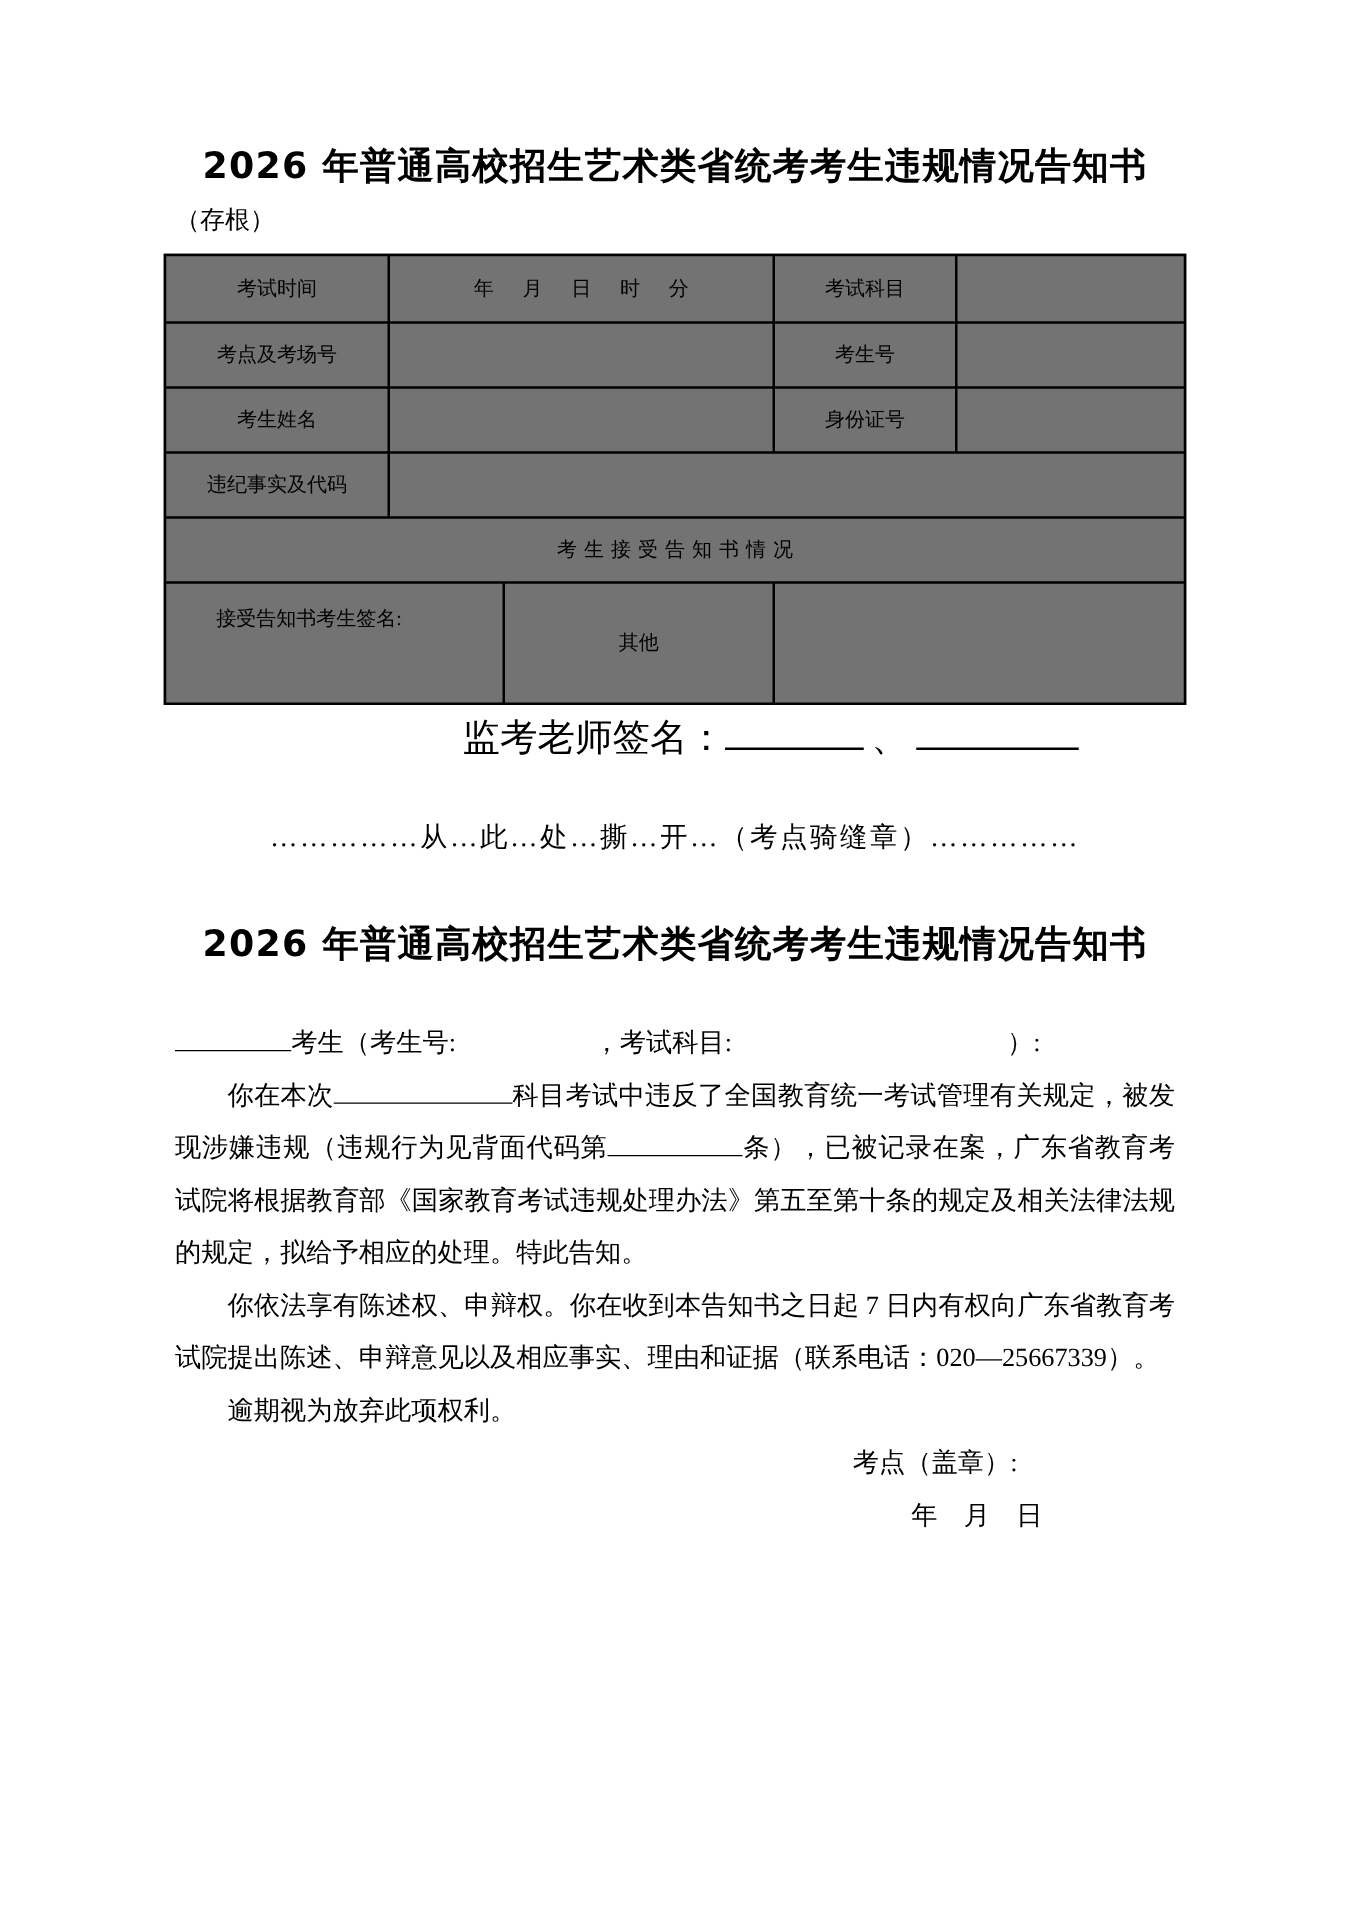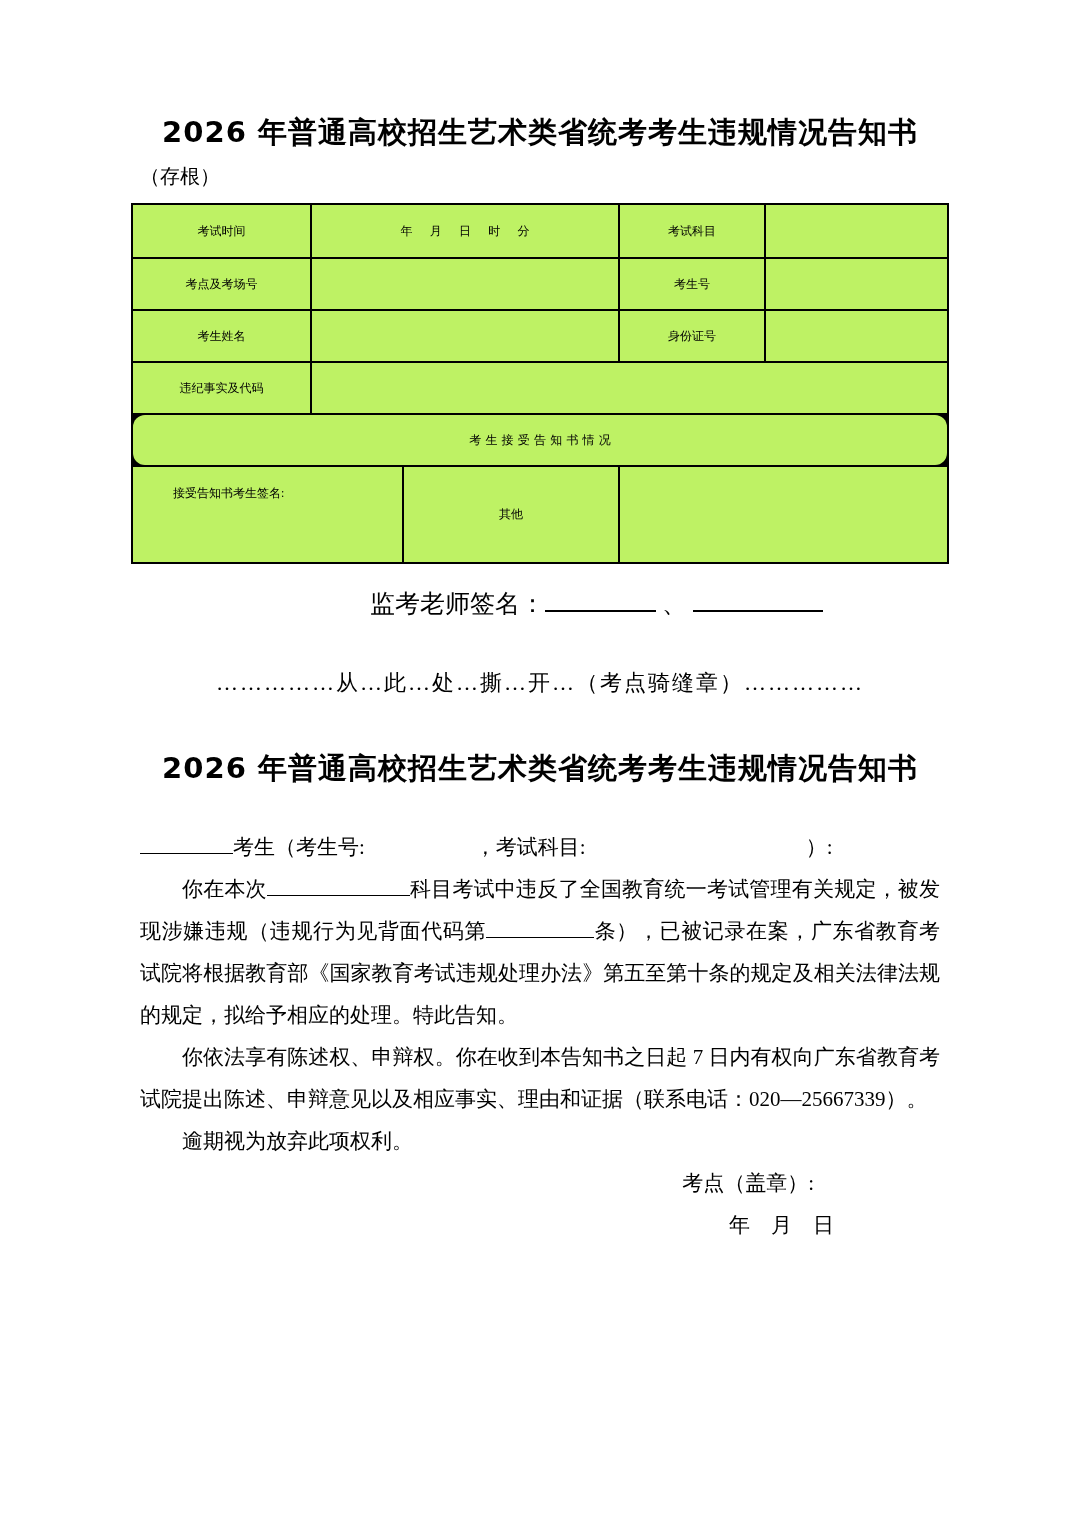--- a/index.html
+++ b/index.html
@@ -40,48 +40,48 @@
     margin-left: -9px;
     width: 814px;
     display: grid;
     grid-template-columns: 177px 90px 214px 144px 181px;
     grid-template-rows: 52px 50px 50px 50px 50px 95px;
     gap: 2px;
     background: #000;
     border: 2px solid #000;
   }
   .cell {
-    background: #bef264;
+    background: #737373;
     display: flex;
     align-items: center;
     justify-content: center;
-    font-size: 12px;
+    font-size: 16px;
     box-sizing: border-box;
   }
   .span2  { grid-column: span 2; }
   .span4  { grid-column: span 4; }
-  .span5  { grid-column: span 5; border-radius: 12px; }
+  .span5  { grid-column: span 5; }
   .cell.spaced   { letter-spacing: 0.22em; text-indent: 0.22em; }
   .cell.header-spaced { letter-spacing: 0.35em; text-indent: 0.35em; }
   .cell.sig {
     align-items: flex-start;
     justify-content: flex-start;
     padding: 18px 0 0 40px;
   }
   
   .note {
     margin-top: 15px;
     font-size: 20px;
     line-height: 27px;
     padding-left: 66px;
   }
   .invigilator {
-    margin-top: 21px;
+    margin-top: 4px;
     padding-left: 230px;
-    font-size: 25px;
+    font-size: 30px;
     line-height: 38px;
     display: flex;
     align-items: baseline;
   }
   .blank {
     display: inline-block;
     border-bottom: 2px solid #000;
     height: 1em;
     vertical-align: baseline;
   }

